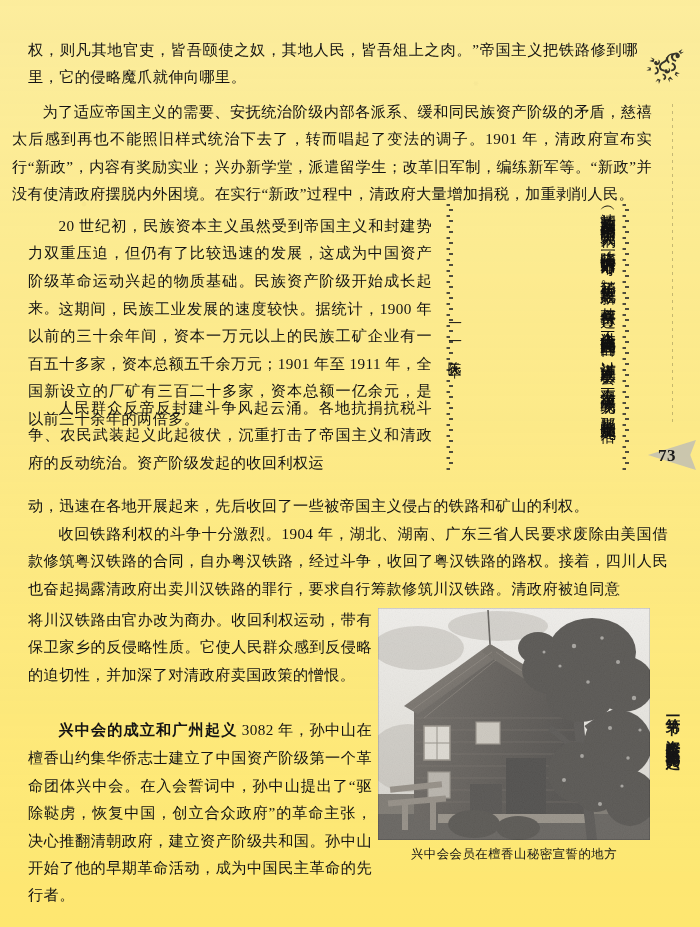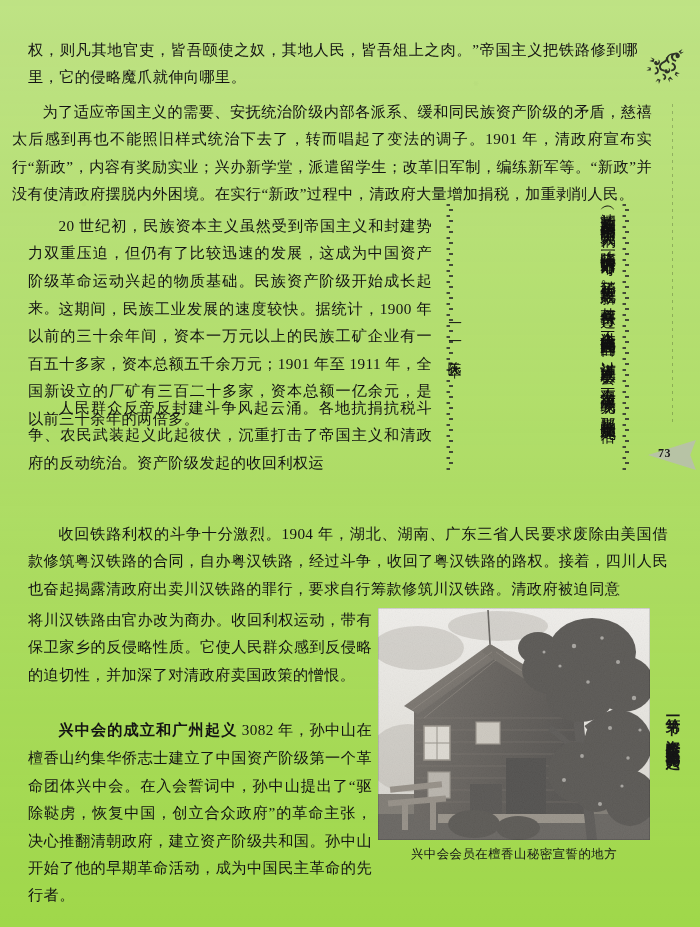--- a/index.html
+++ b/index.html
@@ -8,21 +8,21 @@
     background: #ffffff;
   }
   body {
     font-family: "Liberation Serif", "DejaVu Serif", serif;
   }
 
   #page {
     position: relative;
     width: 700px;
     height: 927px;
-    background: #84cc16;
+    background: #fde047;
     overflow: hidden;
     color: #141414;
   }
 
   
   #paper-grain {
     position: absolute;
     inset: 0;
     pointer-events: none;
     background:
@@ -137,21 +137,21 @@
     position: absolute;
     inset: 0;
     background: #b9b9b9;
     clip-path: polygon(0% 50%, 100% 0%, 88% 50%, 100% 100%);
     opacity: .75;
   }
   #page-number .num {
     position: absolute;
     left: 10px;
     top: 6px;
-    font-size: 12px;
+    font-size: 17px;
     font-weight: bold;
     color: #1a1a1a;
     font-family: "Liberation Serif", serif;
     letter-spacing: .5px;
   }
 
   
   #running-head {
     position: absolute;
     left: 660px;
@@ -215,20 +215,21 @@
   <div class="body-text" id="para-1">权，则凡其地官吏，皆吾颐使之奴，其地人民，皆吾俎上之肉。”帝国主义把铁路修到哪里，它的侵略魔爪就伸向哪里。</div>
 
   <div class="body-text indent" id="para-2">为了适应帝国主义的需要、安抚统治阶级内部各派系、缓和同民族资产阶级的矛盾，慈禧太后感到再也不能照旧样式统治下去了，转而唱起了变法的调子。1901 年，清政府宣布实行“新政”，内容有奖励实业；兴办新学堂，派遣留学生；改革旧军制，编练新军等。“新政”并没有使清政府摆脱内外困境。在实行“新政”过程中，清政府大量增加捐税，加重剥削人民。</div>
 
   <div class="body-text indent" id="para-3">20 世纪初，民族资本主义虽然受到帝国主义和封建势力双重压迫，但仍有了比较迅速的发展，这成为中国资产阶级革命运动兴起的物质基础。民族资产阶级开始成长起来。</div>
 
   <div class="body-text indent" id="para-4">这期间，民族工业发展的速度较快。据统计，1900 年以前的三十余年间，资本一万元以上的民族工矿企业有一百五十多家，资本总额五千余万元；1901 年至 1911 年，全国新设立的厂矿有三百二十多家，资本总额一亿余元，是以前三十余年的两倍多。</div>
 
   <div class="body-text indent" id="para-5">人民群众反帝反封建斗争风起云涌。各地抗捐抗税斗争、农民武装起义此起彼伏，沉重打击了帝国主义和清政府的反动统治。资产阶级发起的收回利权运</div>
 
+  <div class="body-text" id="para-5b">动，迅速在各地开展起来，先后收回了一些被帝国主义侵占的铁路和矿山的利权。</div>
 
   <div class="body-text indent" id="para-6">收回铁路利权的斗争十分激烈。1904 年，湖北、湖南、广东三省人民要求废除由美国借款修筑粤汉铁路的合同，自办粤汉铁路，经过斗争，收回了粤汉铁路的路权。接着，四川人民也奋起揭露清政府出卖川汉铁路的罪行，要求自行筹款修筑川汉铁路。清政府被迫同意</div>
 
   <div class="body-text" id="para-6b">将川汉铁路由官办改为商办。收回利权运动，带有保卫家乡的反侵略性质。它使人民群众感到反侵略的迫切性，并加深了对清政府卖国政策的憎恨。</div>
 
   <div class="body-text indent" id="para-7">
     <span class="section-head">兴中会的成立和广州起义</span>
     <span>3082 年，孙中山在檀香山约集华侨志士建立了中国资产阶级第一个革命团体兴中会。在入会誓词中，孙中山提出了“驱除鞑虏，恢复中国，创立合众政府”的革命主张，决心推翻清朝政府，建立资产阶级共和国。孙中山开始了他的早期革命活动，成为中国民主革命的先行者。</span>
   </div>
 

